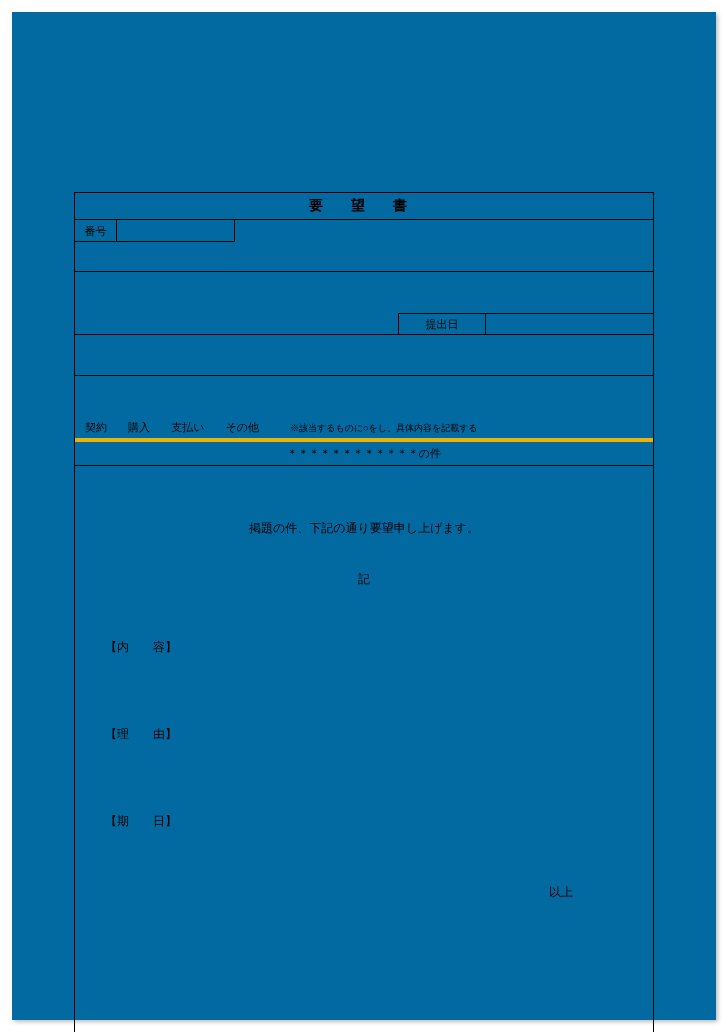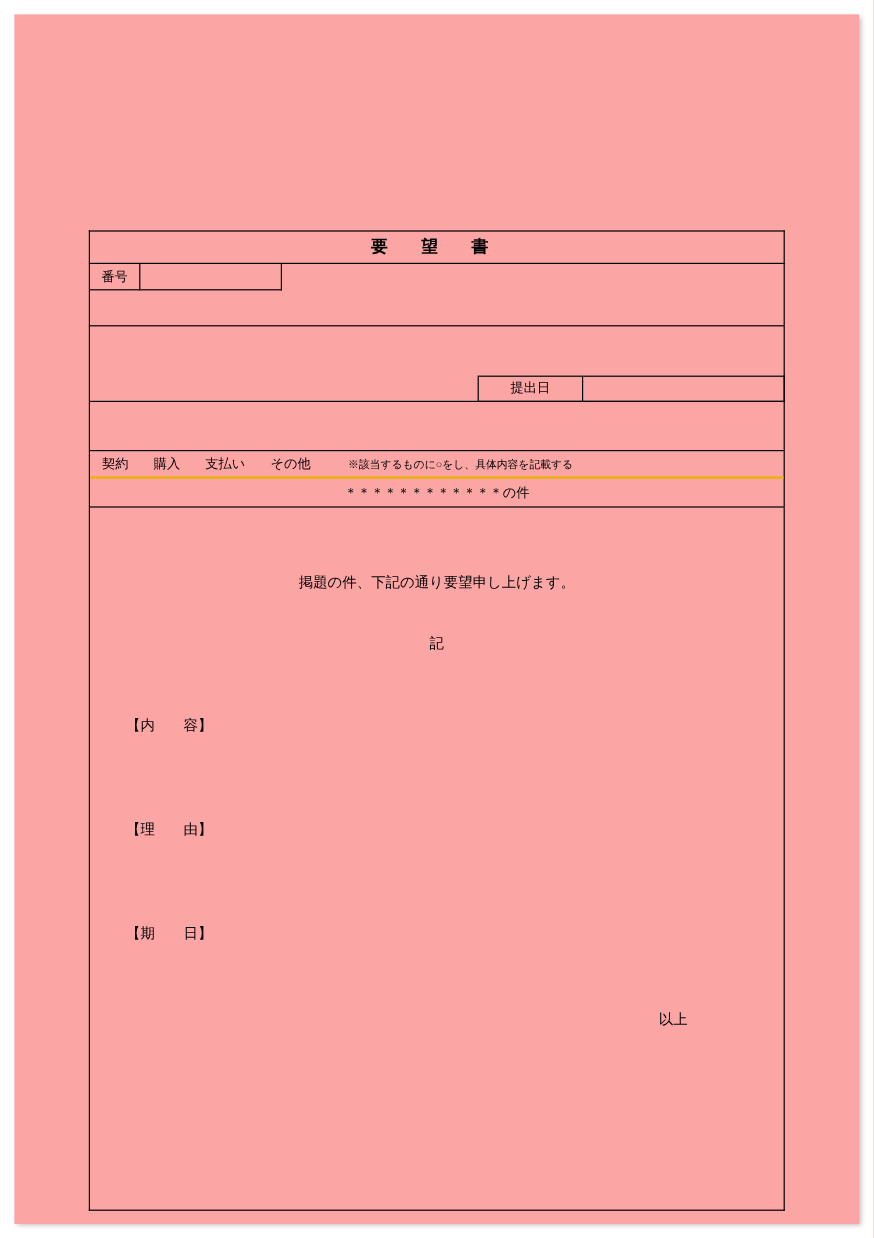--- a/index.html
+++ b/index.html
@@ -11,21 +11,21 @@
     font-size: 12px;
     color: #000;
     position: relative;
   }
   .page {
     position: absolute;
     left: 12px;
     top: 12px;
     width: 704px;
     height: 1008px;
-    background: #fca5a5;
+    background: #0369a1;
     box-shadow: 2px 2px 4px rgba(0,0,0,0.25);
     padding: 180px 62px 44px 62px;
   }
 
   
   .title-row {
     border: 1px solid #000;
     border-bottom: none;
     text-align: center;
     font-size: 14px;
@@ -114,23 +114,24 @@
     width: 110px;
     border-right: 1px solid #000;
     display: flex;
     align-items: center;
     justify-content: center;
     font-size: 11px;
     font-weight: 600;
   }
   .req-right { flex: 1; }
   .req-top {
-    border-bottom: 2px solid #eab308;
+    border-bottom: 4px solid #eab308;
     padding: 3px 10px;
     font-size: 11px;
+    margin-top: 41px;
   }
   .cat { display: inline-block; margin-right: 18px; }
   .hint { font-size: 9px; margin-left: 10px; }
   .req-bot {
     padding: 4px 10px;
     text-align: center;
     font-size: 11px;
   }
 
   

